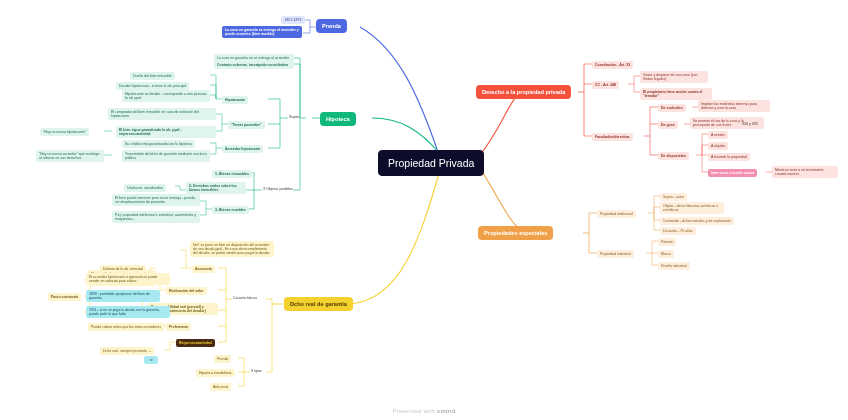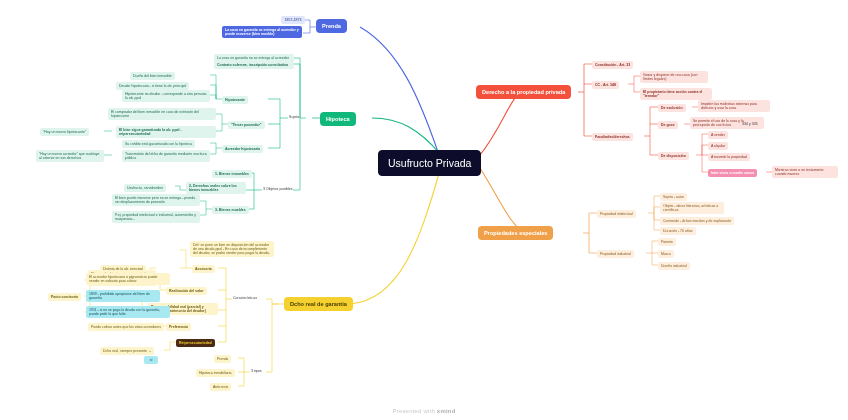--- a/index.html
+++ b/index.html
@@ -154,21 +154,21 @@
     <path d="M589,253 L597,253" stroke="#f0a049" stroke-width=".6" fill="none"></path>
     <path d="M648,213 L654,213 L654,196 L660,196" stroke="#f0a049" stroke-width=".5" fill="none"></path>
     <path d="M654,213 L654,207 L660,207" stroke="#f0a049" stroke-width=".5" fill="none"></path>
     <path d="M654,213 L654,220 L660,220" stroke="#f0a049" stroke-width=".5" fill="none"></path>
     <path d="M654,213 L654,230 L660,230" stroke="#f0a049" stroke-width=".5" fill="none"></path>
     <path d="M646,253 L652,253 L652,241 L658,241" stroke="#f0a049" stroke-width=".5" fill="none"></path>
     <path d="M652,253 L658,253" stroke="#f0a049" stroke-width=".5" fill="none"></path>
     <path d="M652,253 L652,265 L658,265" stroke="#f0a049" stroke-width=".5" fill="none"></path>
   </svg>
 
-  <div class="node central" style="left:378px;top:150px;">Usufructo Privada</div>
+  <div class="node central" style="left:378px;top:150px;">Propiedad Privada</div>
 
   <div class="node main blue" style="left:316px;top:19px;">Prenda</div>
   <div class="node box blue" style="left:281px;top:16px;width:24px;text-align:center;">1857-1873</div>
   <div class="node box bluefill wrap" style="left:222px;top:26px;width:80px;">La cosa en garantía se entrega al acreedor y puede moverse (bien mueble)</div>
 
   <div class="node main green" style="left:320px;top:112px;">Hipoteca</div>
   <div class="node box green wrap" style="left:214px;top:54px;width:80px;">La cosa en garantía no se entrega al acreedor</div>
   <div class="node box greenb wrap" style="left:214px;top:61px;width:80px;">Contrato solemne, inscripción constitutiva</div>
   <div class="node lbl" style="left:289px;top:115px;">Sujeto</div>
 

